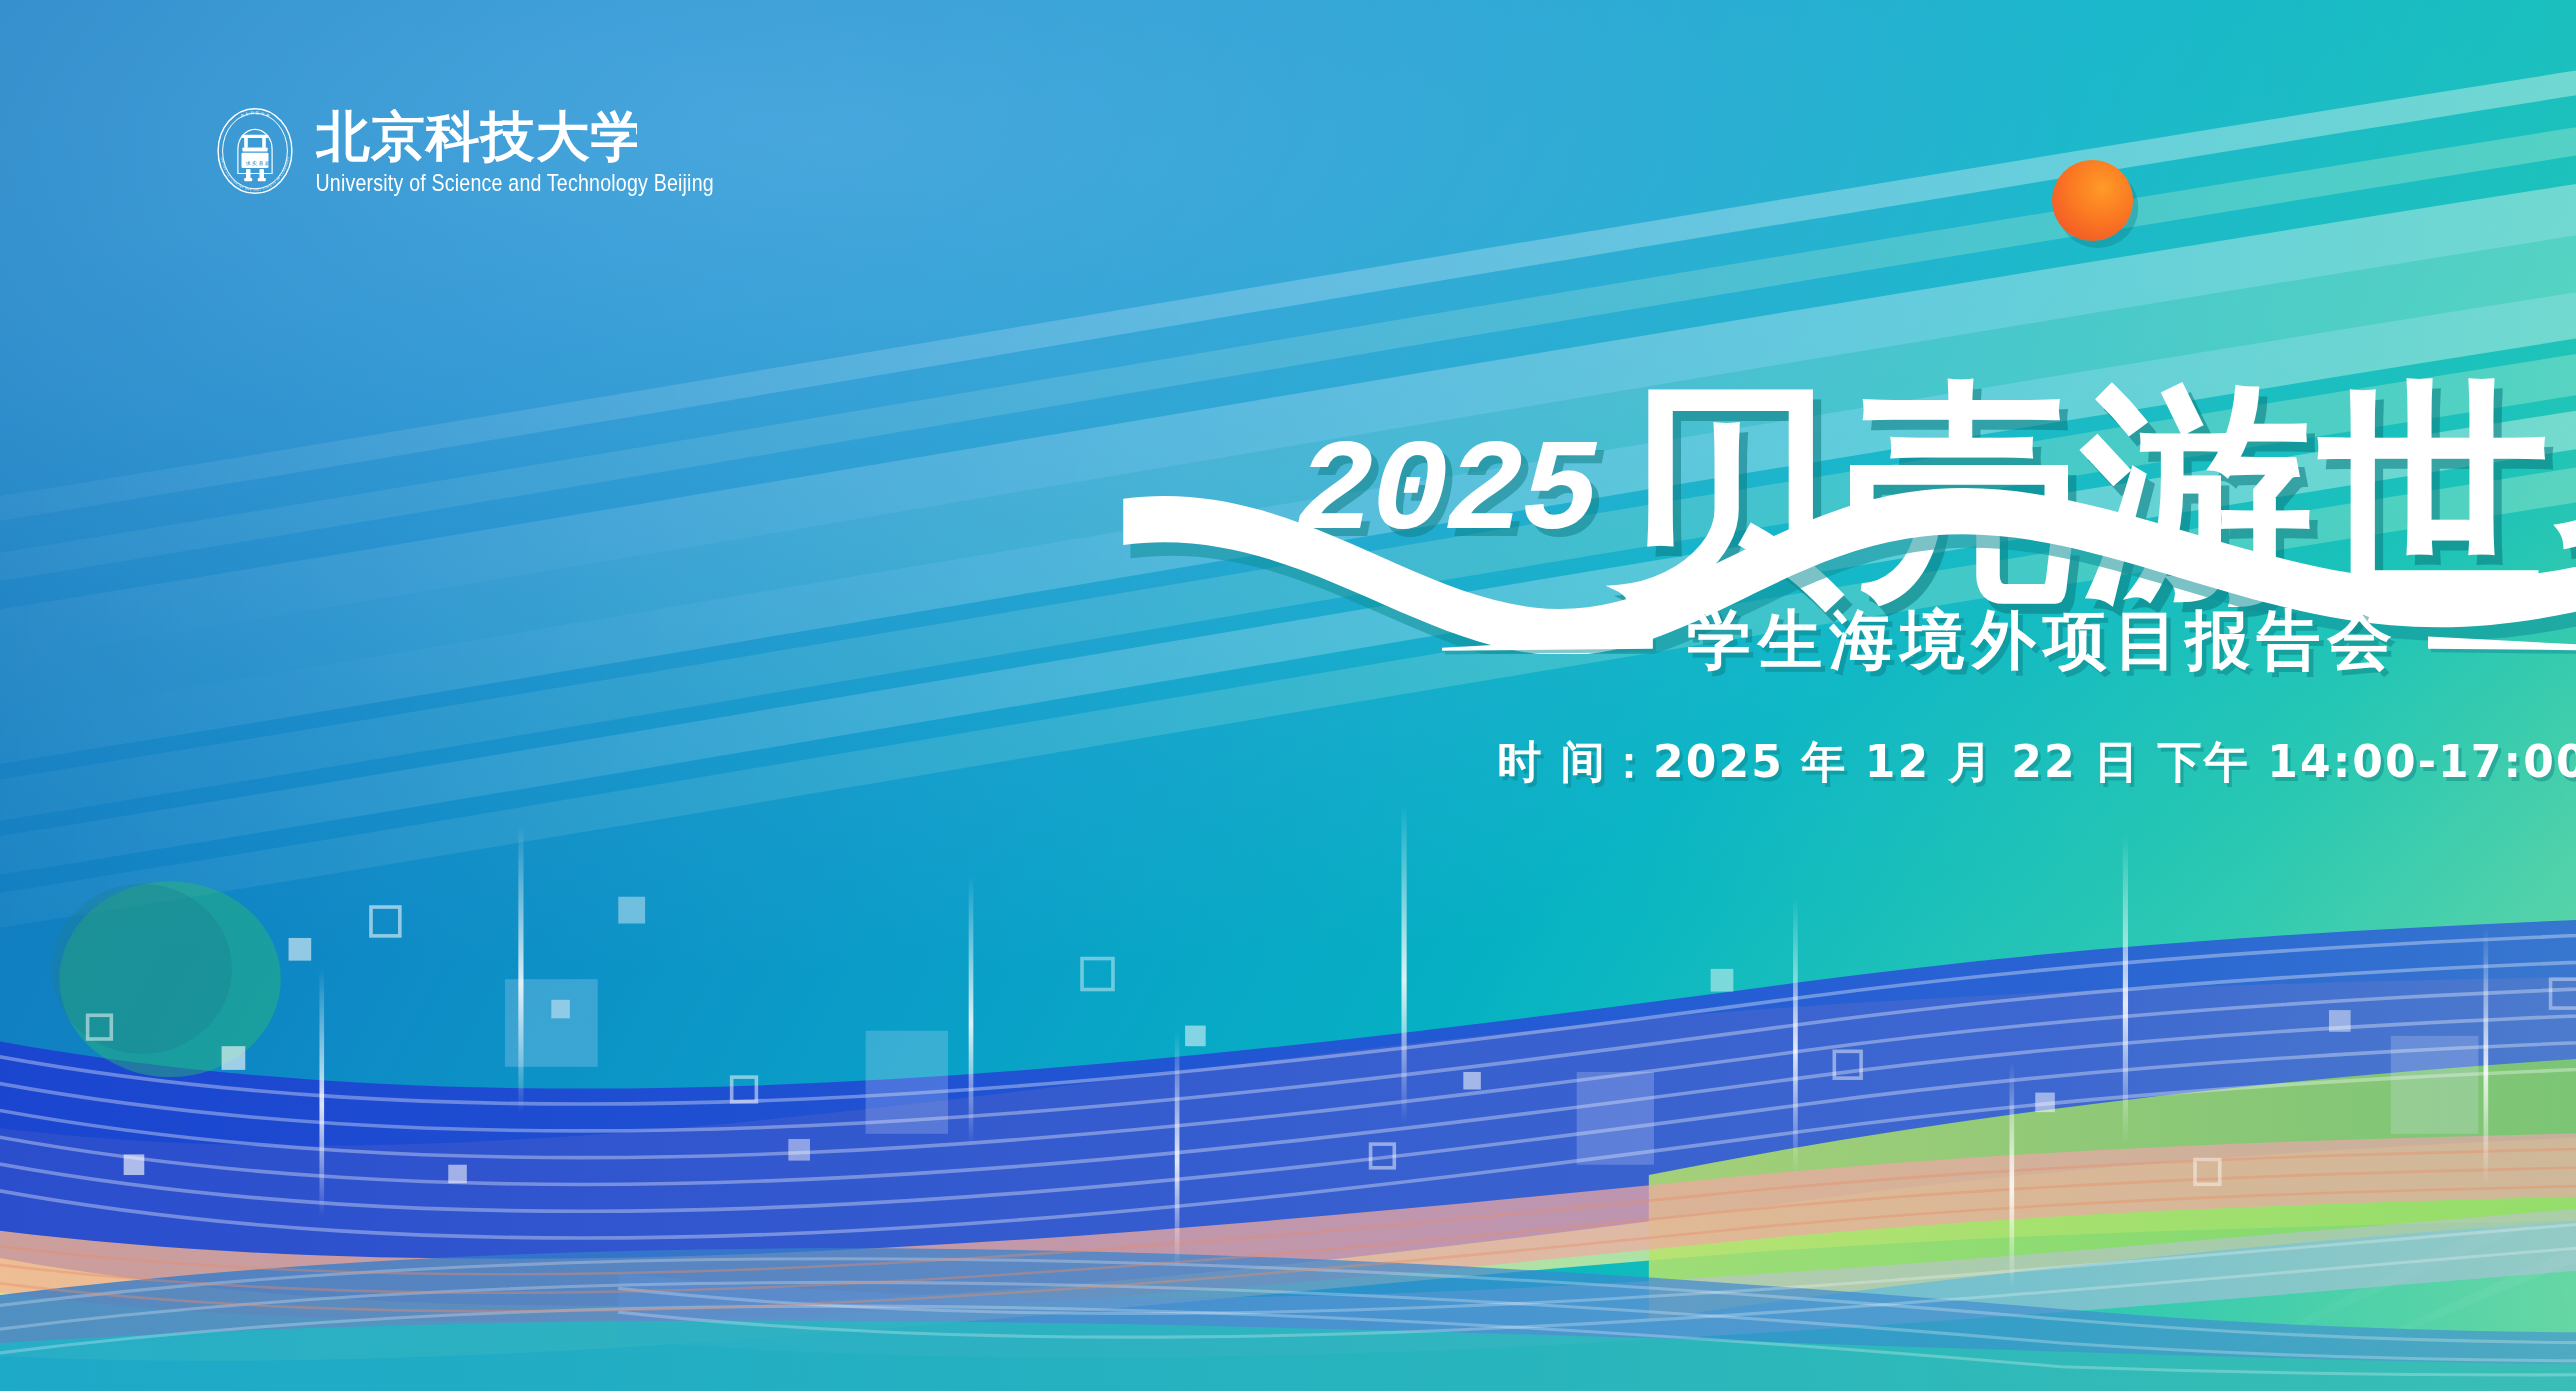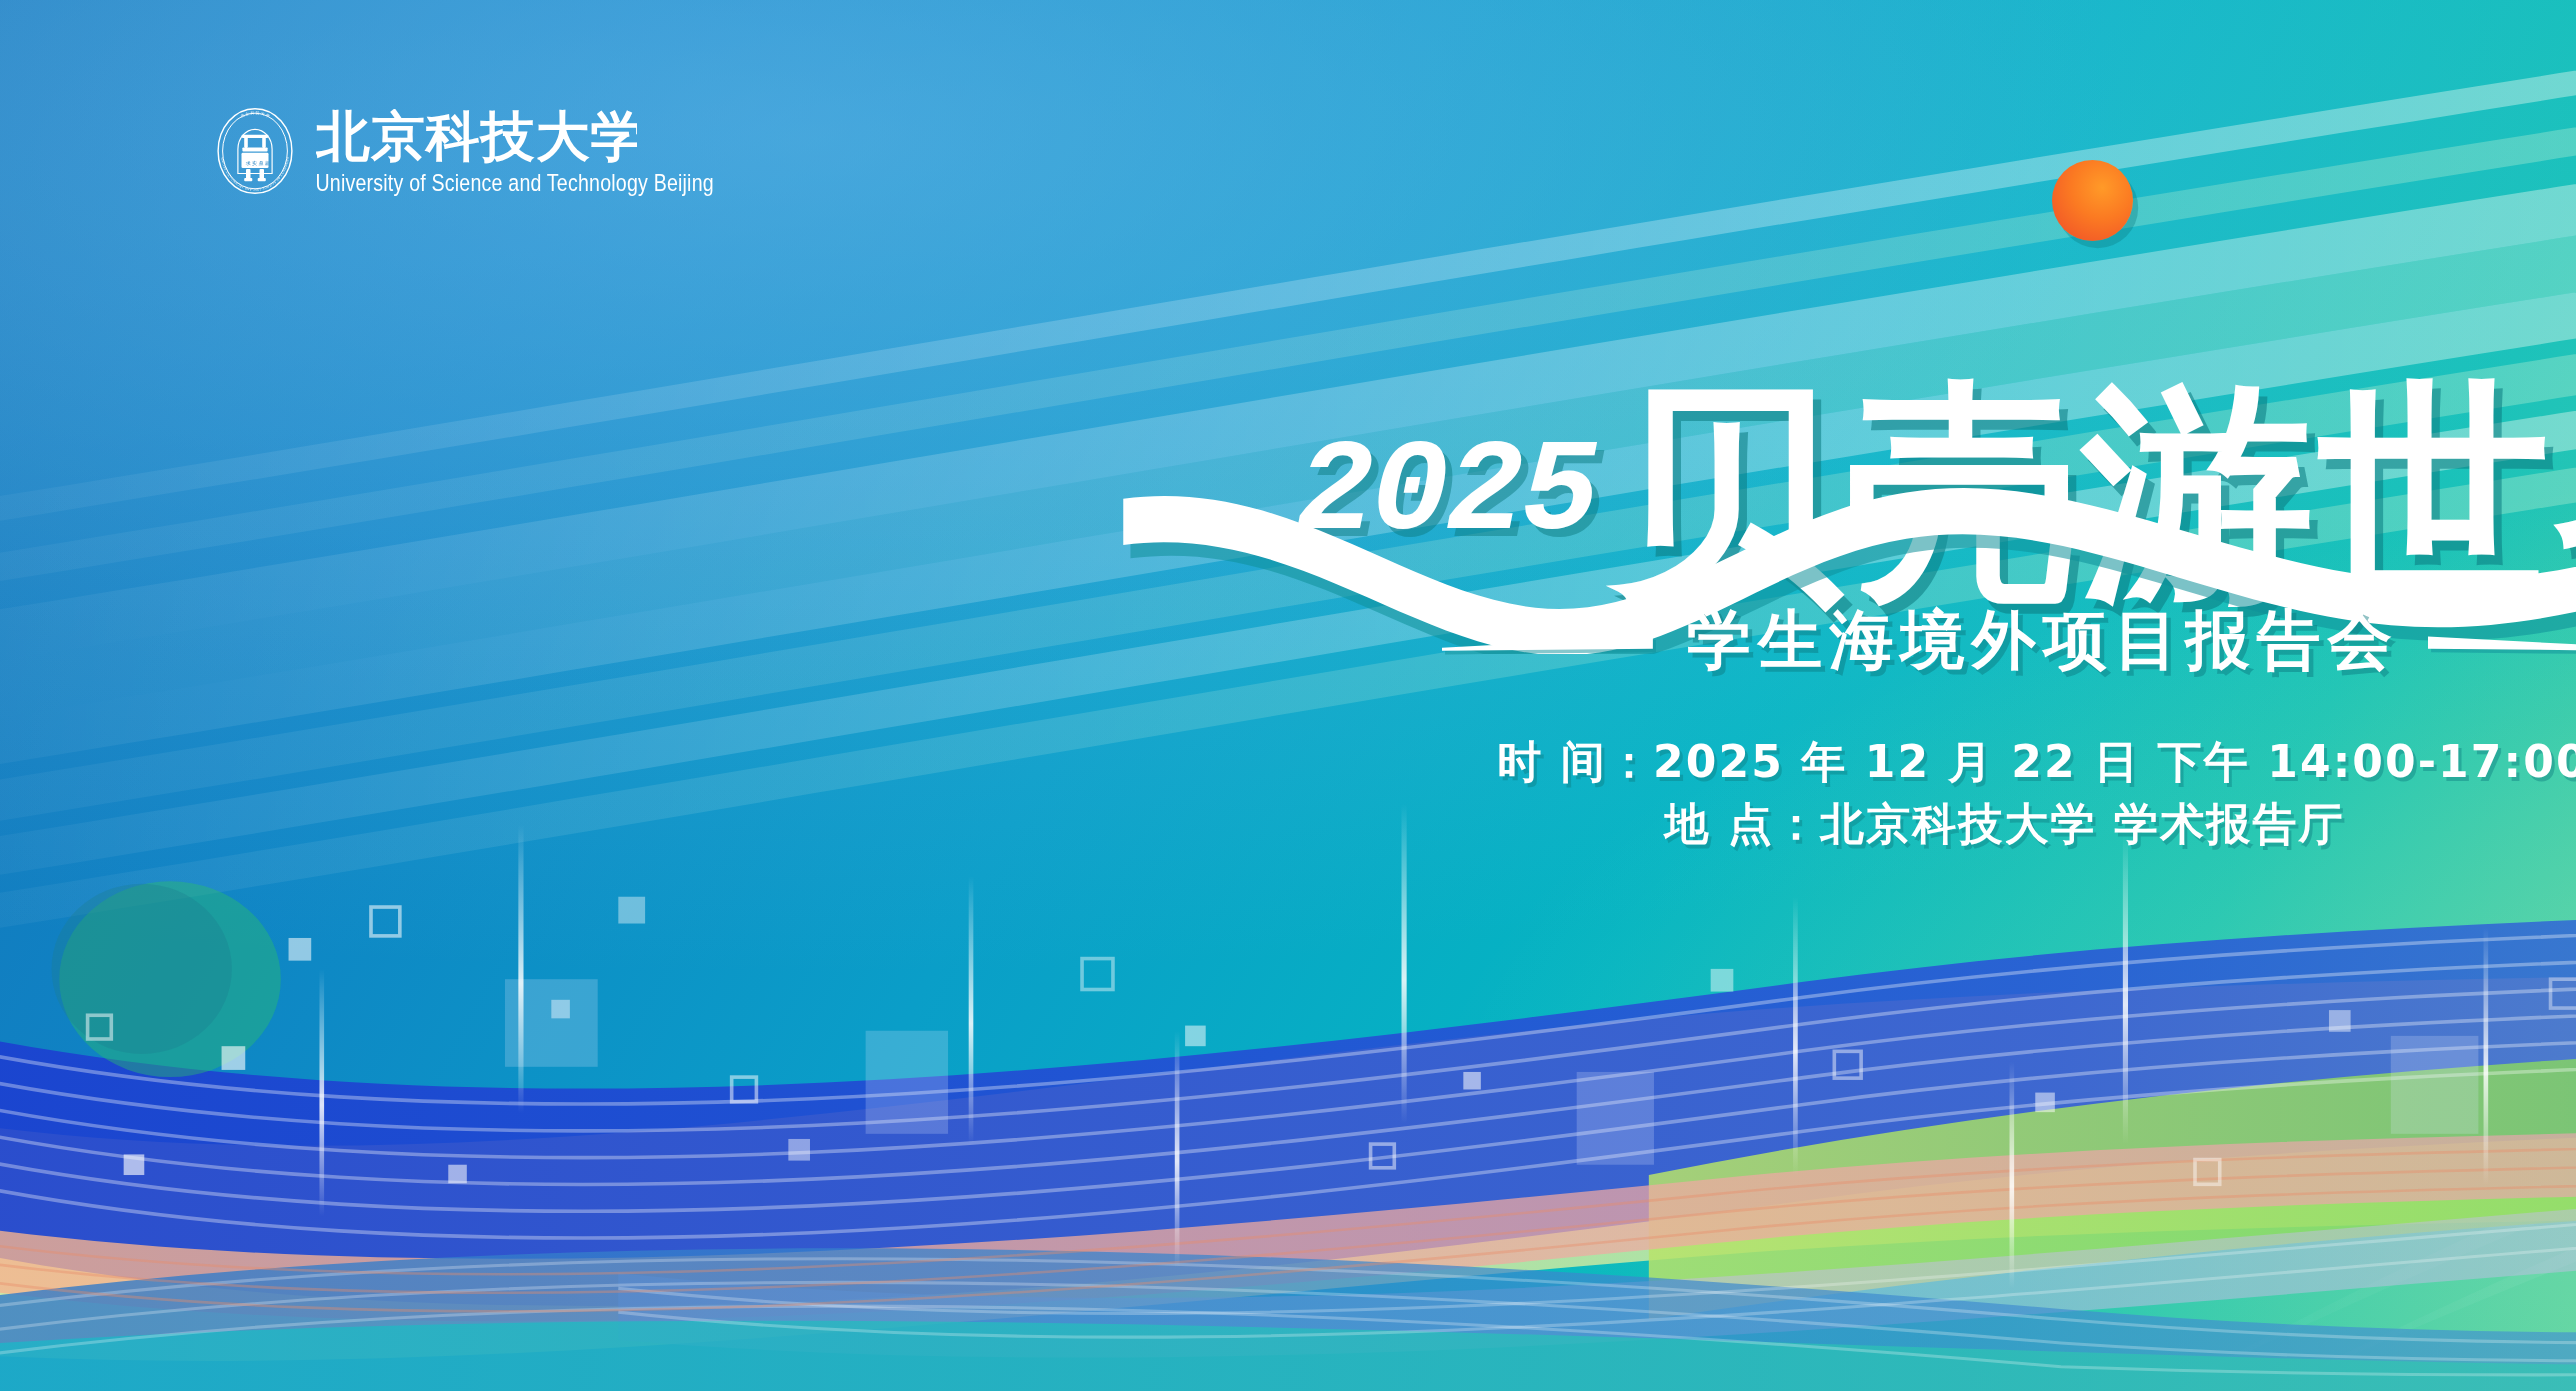--- a/index.html
+++ b/index.html
@@ -360,17 +360,16 @@
     </svg>
     <span class="subtitle">学生海境外项目报告会</span>
     <svg class="dash" width="216" height="31" viewBox="0 0 420 60">
       <polygon points="410,44 0,22 0,46 410,50" fill="#0f8f99" opacity="0.5" transform="translate(6,7)"></polygon>
       <polygon points="410,44 0,22 0,46 410,50" fill="#ffffff"></polygon>
     </svg>
   </div>
 
   <div class="info-block">
     <div class="info-line time">时 间：2025 年 12 月 22 日 下午 14:00-17:00</div>
-    <div class="info-line loc">地 点：北京科技大学 学术报告厅</div>
   </div>
 
 </div>
 
 
 </body></html>

